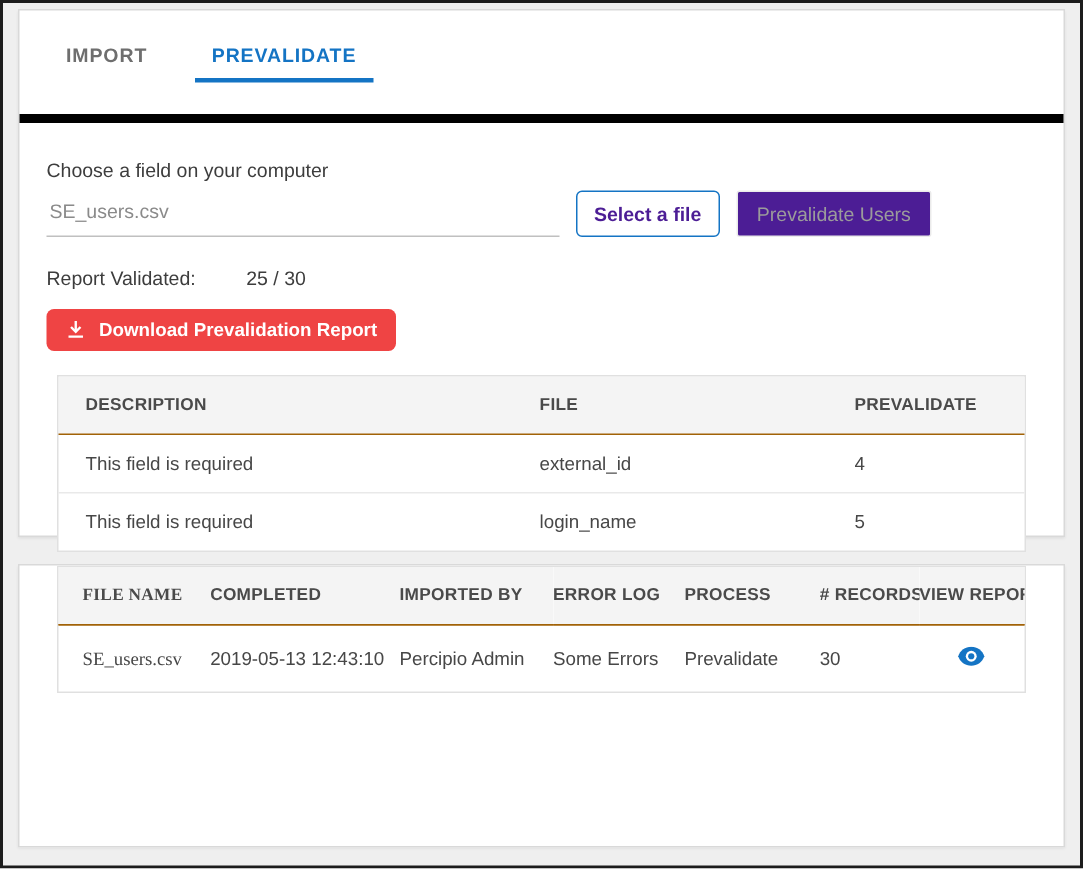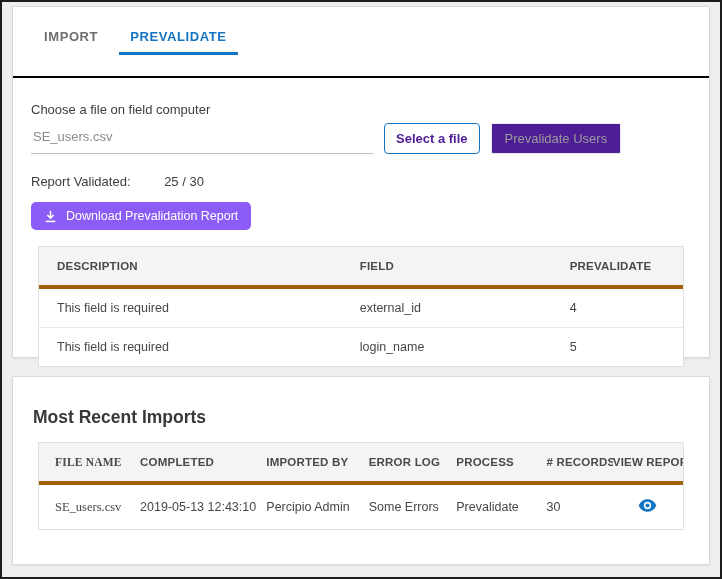--- a/index.html
+++ b/index.html
@@ -18,23 +18,23 @@
     background: #ffffff;
     border: 1px solid #d9d9d9;
     box-shadow: 0 1px 2px rgba(0,0,0,0.07);
     margin: 0 10px;
   }
   .card-top { margin-top: 4px; height: 352px; }
   .card-bottom { margin-top: 18px; height: 189px; }
 
   
   .tabs {
-    display: flex; gap: 10px;
+    display: flex; gap: 21px;
     padding: 22px 0 0 20px;
-    border-bottom: 2px solid #000000;
+    border-bottom: 6px solid #000000;
   }
   .tab {
     font-size: 13px; font-weight: bold; letter-spacing: 0.6px;
     color: #6e6e6e;
     padding: 0 11px 8px;
     border-bottom: 3px solid transparent;
     margin-bottom: 21px;
     cursor: pointer;
   }
   .tab.active { color: #1474c4; border-bottom-color: #1474c4; }
@@ -67,36 +67,36 @@
     background: #4c1d95; color: #9b9b9b;
     border: 1px solid #eaeaea; border-radius: 2px;
     padding: 7px 13px;
   }
 
   .records-row { margin-top: 20px; font-size: 13px; color: #3d3d3d; }
   .records-value { margin-left: 30px; }
 
   .btn-primary {
     margin-top: 13px;
-    display: inline-flex; align-items: flex-end; gap: 9px;
-    background: #8b5cf6; color: #ffffff;
+    display: inline-flex; align-items: flex-start; gap: 9px;
+    background: #ef4444; color: #ffffff;
     border: none; border-radius: 5px;
     padding: 7px 13px;
-    font-size: 12.5px; font-weight: 400;
+    font-size: 12.5px; font-weight: 700;
   }
   .dl-icon { display: inline-flex; }
 
   
   .tbl-wrap { margin: 16px 7px 0; border: 1px solid #e0e0e0; background: #fff; }
   table { width: 100%; border-collapse: collapse; table-layout: fixed; }
   th {
     background: #f4f4f4; text-align: left;
     font-size: 11.5px; color: #4a4a4a; letter-spacing: 0.2px;
     padding: 13px 6px 13px 0;
-    border-bottom: 4px solid #a16207;
+    border-bottom: 1px solid #a16207;
     white-space: nowrap; overflow: hidden;
   }
   td {
     font-size: 12.5px; color: #474747;
     padding: 12px 6px 12px 0;
     border-bottom: 1px solid #e9e9e9;
     white-space: nowrap; overflow: hidden;
   }
   tbody tr:last-child td { border-bottom: none; }
   th.pad1, td.pad1 { padding-left: 18px; }
@@ -120,21 +120,21 @@
 
   <section class="card card-top">
 
     <nav class="tabs">
       <div class="tab">IMPORT</div>
       <div class="tab active">PREVALIDATE</div>
     </nav>
 
     <div class="card-body">
 
-      <div class="choose-label">Choose a file on field computer</div>
+      <div class="choose-label">Choose a field on your computer</div>
 
       <div class="file-row">
         <input class="file-input" type="text" readonly="" value="SE_users.csv" style="">
         <button class="btn btn-outline">Select a file</button>
         <button class="btn btn-muted">Prevalidate Users</button>
       </div>
 
       <div class="records-row">
         <span>Report Validated:</span>
         <span class="records-value">25 / 30</span>
@@ -154,21 +154,21 @@
       <div class="tbl-wrap">
         <table>
           <colgroup>
               <col style="width:49.8%">
               <col style="width:32.6%">
               <col style="width:17.6%">
             </colgroup>
           <thead>
             <tr>
               <th class="pad1">DESCRIPTION</th>
-              <th>FIELD</th>
+              <th>FILE</th>
               <th>PREVALIDATE</th>
             </tr>
           </thead>
           <tbody>
             <tr>
               <td class="pad1">This field is required</td>
               <td>external_id</td>
               <td>4</td>
             </tr>
             <tr>
@@ -178,21 +178,20 @@
             </tr>
           </tbody>
         </table>
       </div>
 
     </div>
   </section>
 
   <section class="card card-bottom">
 
-    <h2 class="section-title">Most Recent Imports</h2>
 
     <div class="card-body">
       <div class="tbl-wrap">
         <table class="tbl2">
           <colgroup>
             <col style="width:15.7%">
               <col style="width:19.6%">
               <col style="width:15.9%">
             <col style="width:13.6%">
               <col style="width:14.0%">

